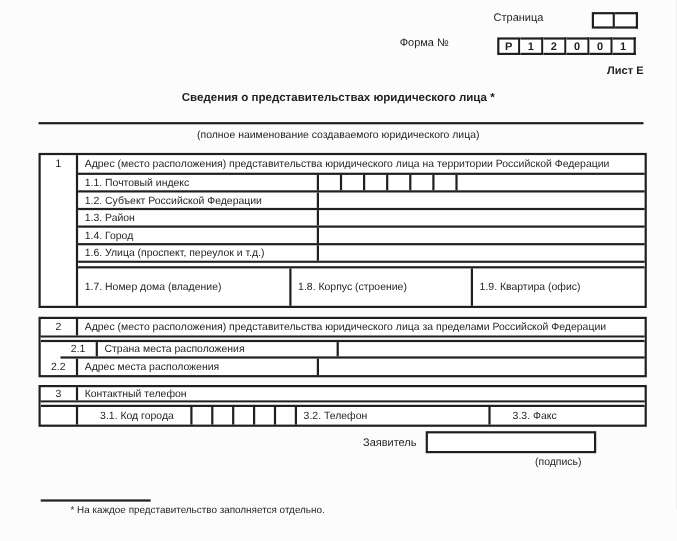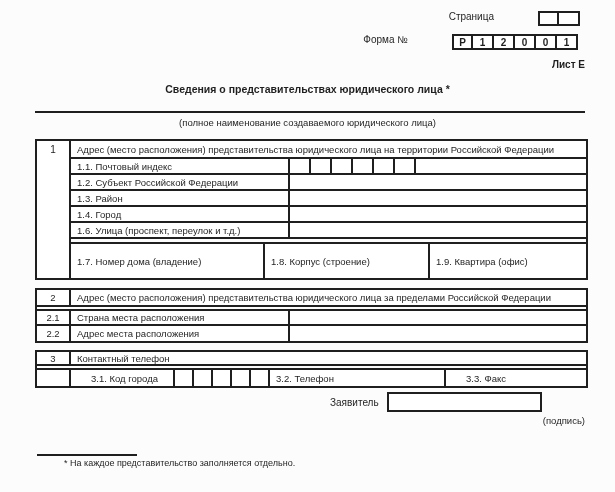--- a/index.html
+++ b/index.html
@@ -62,37 +62,37 @@
   .secrows{display:flex;flex-direction:column;}
   .sec2{top:288px;height:55px;}
   .sec3{top:350px;height:38px;}
   .srow{display:flex;min-width:0;}
   .srow .num{width:34px;flex:none;border-right:2px solid var(--ink);
              display:flex;align-items:center;justify-content:center;font-size:9.5px;}
   .srow .stext{flex:1;display:flex;align-items:center;padding:0 6px;white-space:nowrap;}
   .h2row{height:17px;border-bottom:2px solid var(--ink);}
   .h3row{height:14px;border-bottom:2px solid var(--ink);}
   .gap2{height:4px;border-bottom:2px solid var(--ink);background:var(--paper);}
-  .r21{height:15px;border-bottom:2px solid var(--ink);}
+  .r21{height:15px;border-bottom:2px solid var(--ink);margin-left:18px;}
   .r22{height:15px;}
   .r31{height:16px;}
   .slabel{width:219px;flex:none;border-right:2px solid var(--ink);
           display:flex;align-items:center;padding:0 6px;white-space:nowrap;}
   .svalue{flex:1;}
   .citylabel{width:104px;flex:none;border-right:2px solid var(--ink);
              display:flex;align-items:center;padding:0 20px;white-space:nowrap;}
   .ccell{width:19px;flex:none;border-right:2px solid var(--ink);height:100%;}
   .phonecell{width:176px;flex:none;border-right:2px solid var(--ink);
              display:flex;align-items:center;padding:0 6px;white-space:nowrap;}
   .faxcell{flex:1;display:flex;align-items:center;padding:0 20px;white-space:nowrap;}
   
   .applicant-row{position:absolute;top:392px;left:330px;display:flex;align-items:center;}
   .applicant-label{font-size:10px;margin-right:8px;}
   .applicant-box{width:155px;height:20px;border:2px solid var(--ink);background:#fff;}
-  .sign-caption{position:absolute;top:415px;left:430px;width:155px;text-align:right;font-size:9.5px;}
+  .sign-caption{position:absolute;top:415px;left:430px;width:155px;text-align:center;font-size:9.5px;}
   
   .footnote-line{position:absolute;top:454px;left:37px;width:100px;height:2px;background:var(--ink);}
   .footnote-text{position:absolute;top:458px;left:64px;font-size:9px;white-space:nowrap;}
 </style>
 </head>
 <body>
 
 <div class="page">
 
   <div class="hdr-row row-page">

